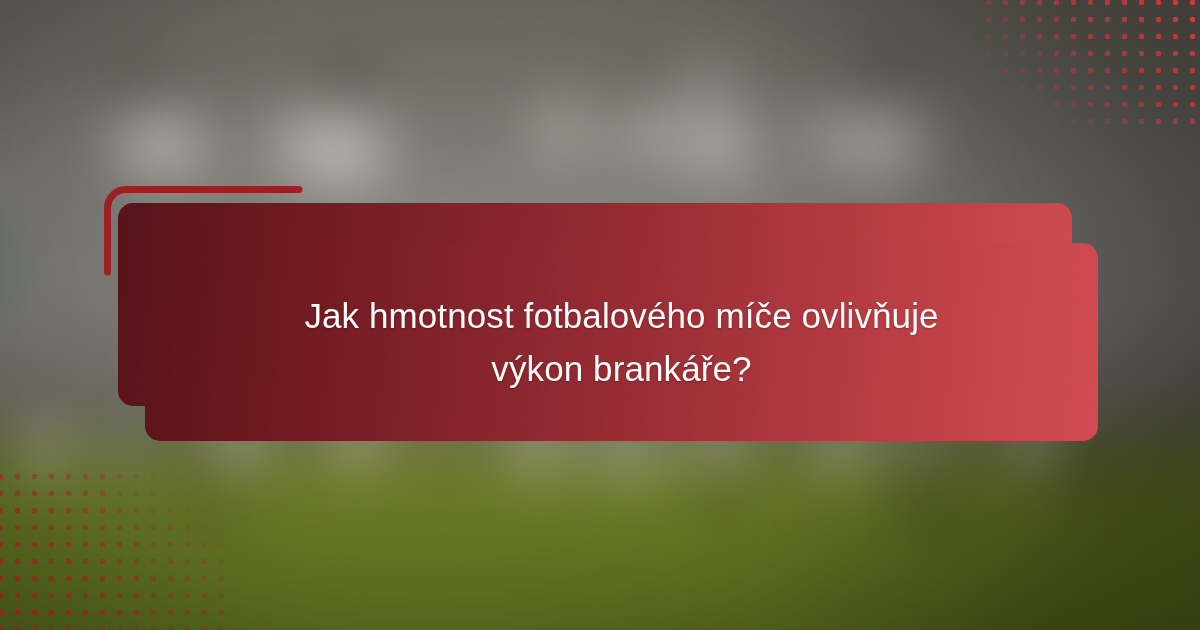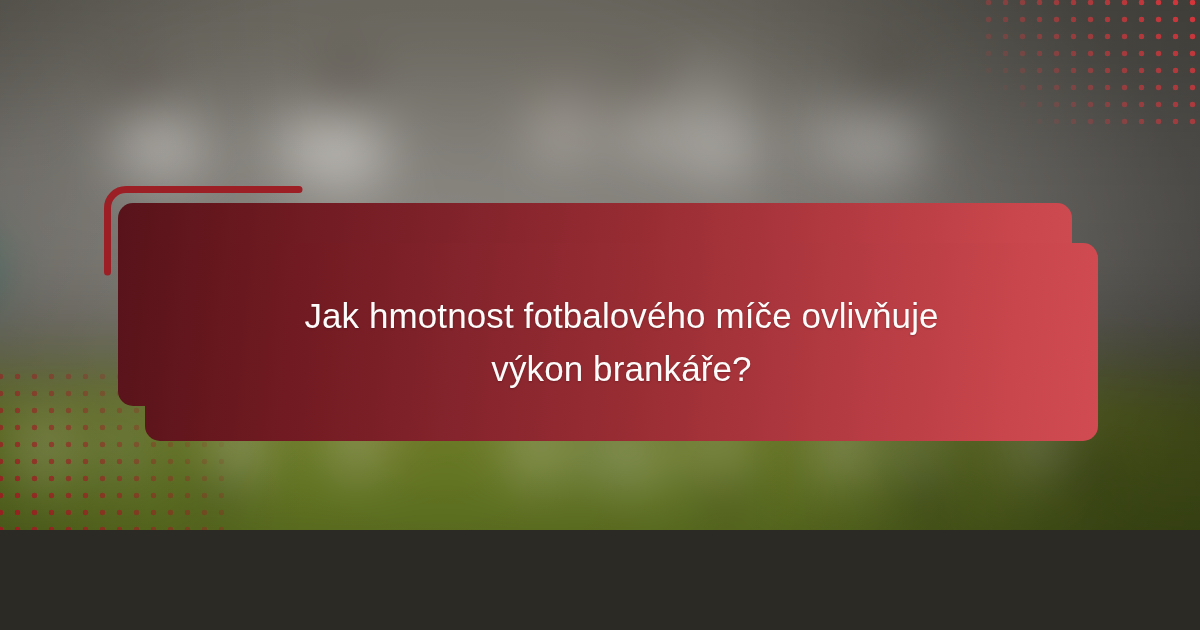--- a/index.html
+++ b/index.html
@@ -7,21 +7,21 @@
   html, body {
     width:1200px; height:630px;
     overflow:hidden;
     background:#2b2a24;
     font-family:"Liberation Sans", sans-serif;
   }
 
   #canvas {
     position:relative;
     width:1200px;
-    height:530px;
+    height:630px;
     overflow:hidden;
   }
 
   
   .bg-photo {
     position:absolute;
     inset:-60px;
     background-color:#6d6a61;
     background-image:
       

